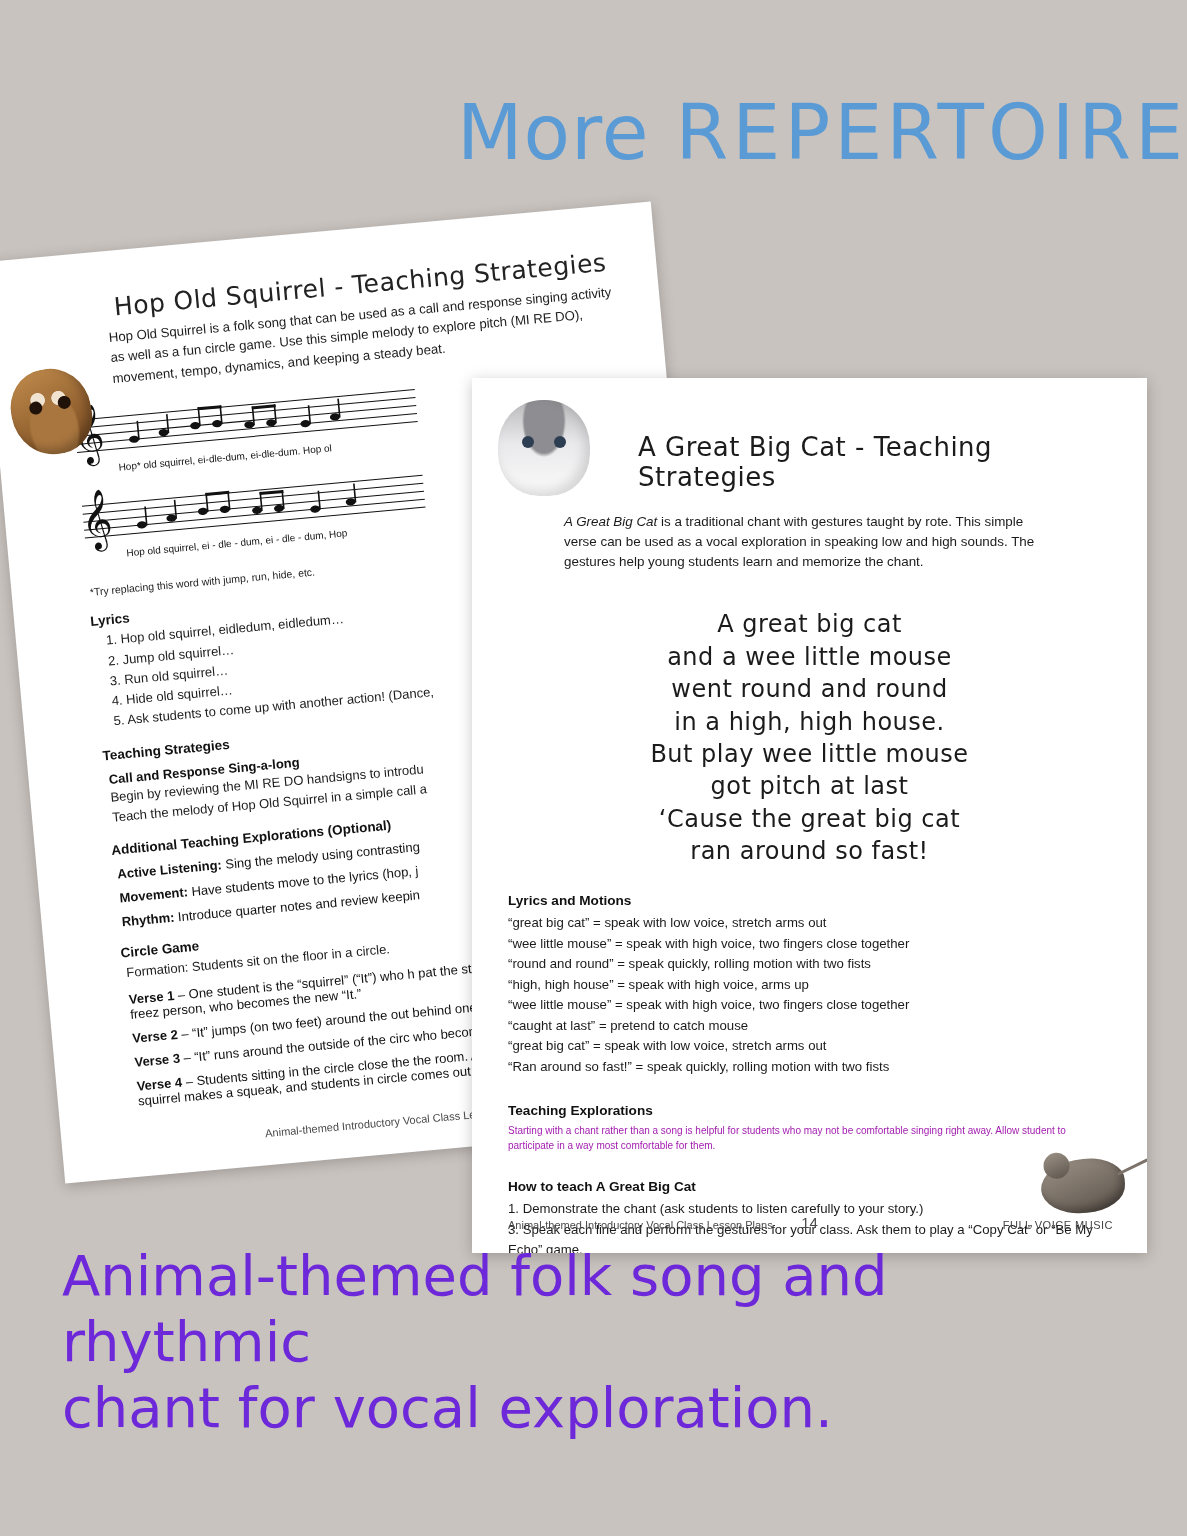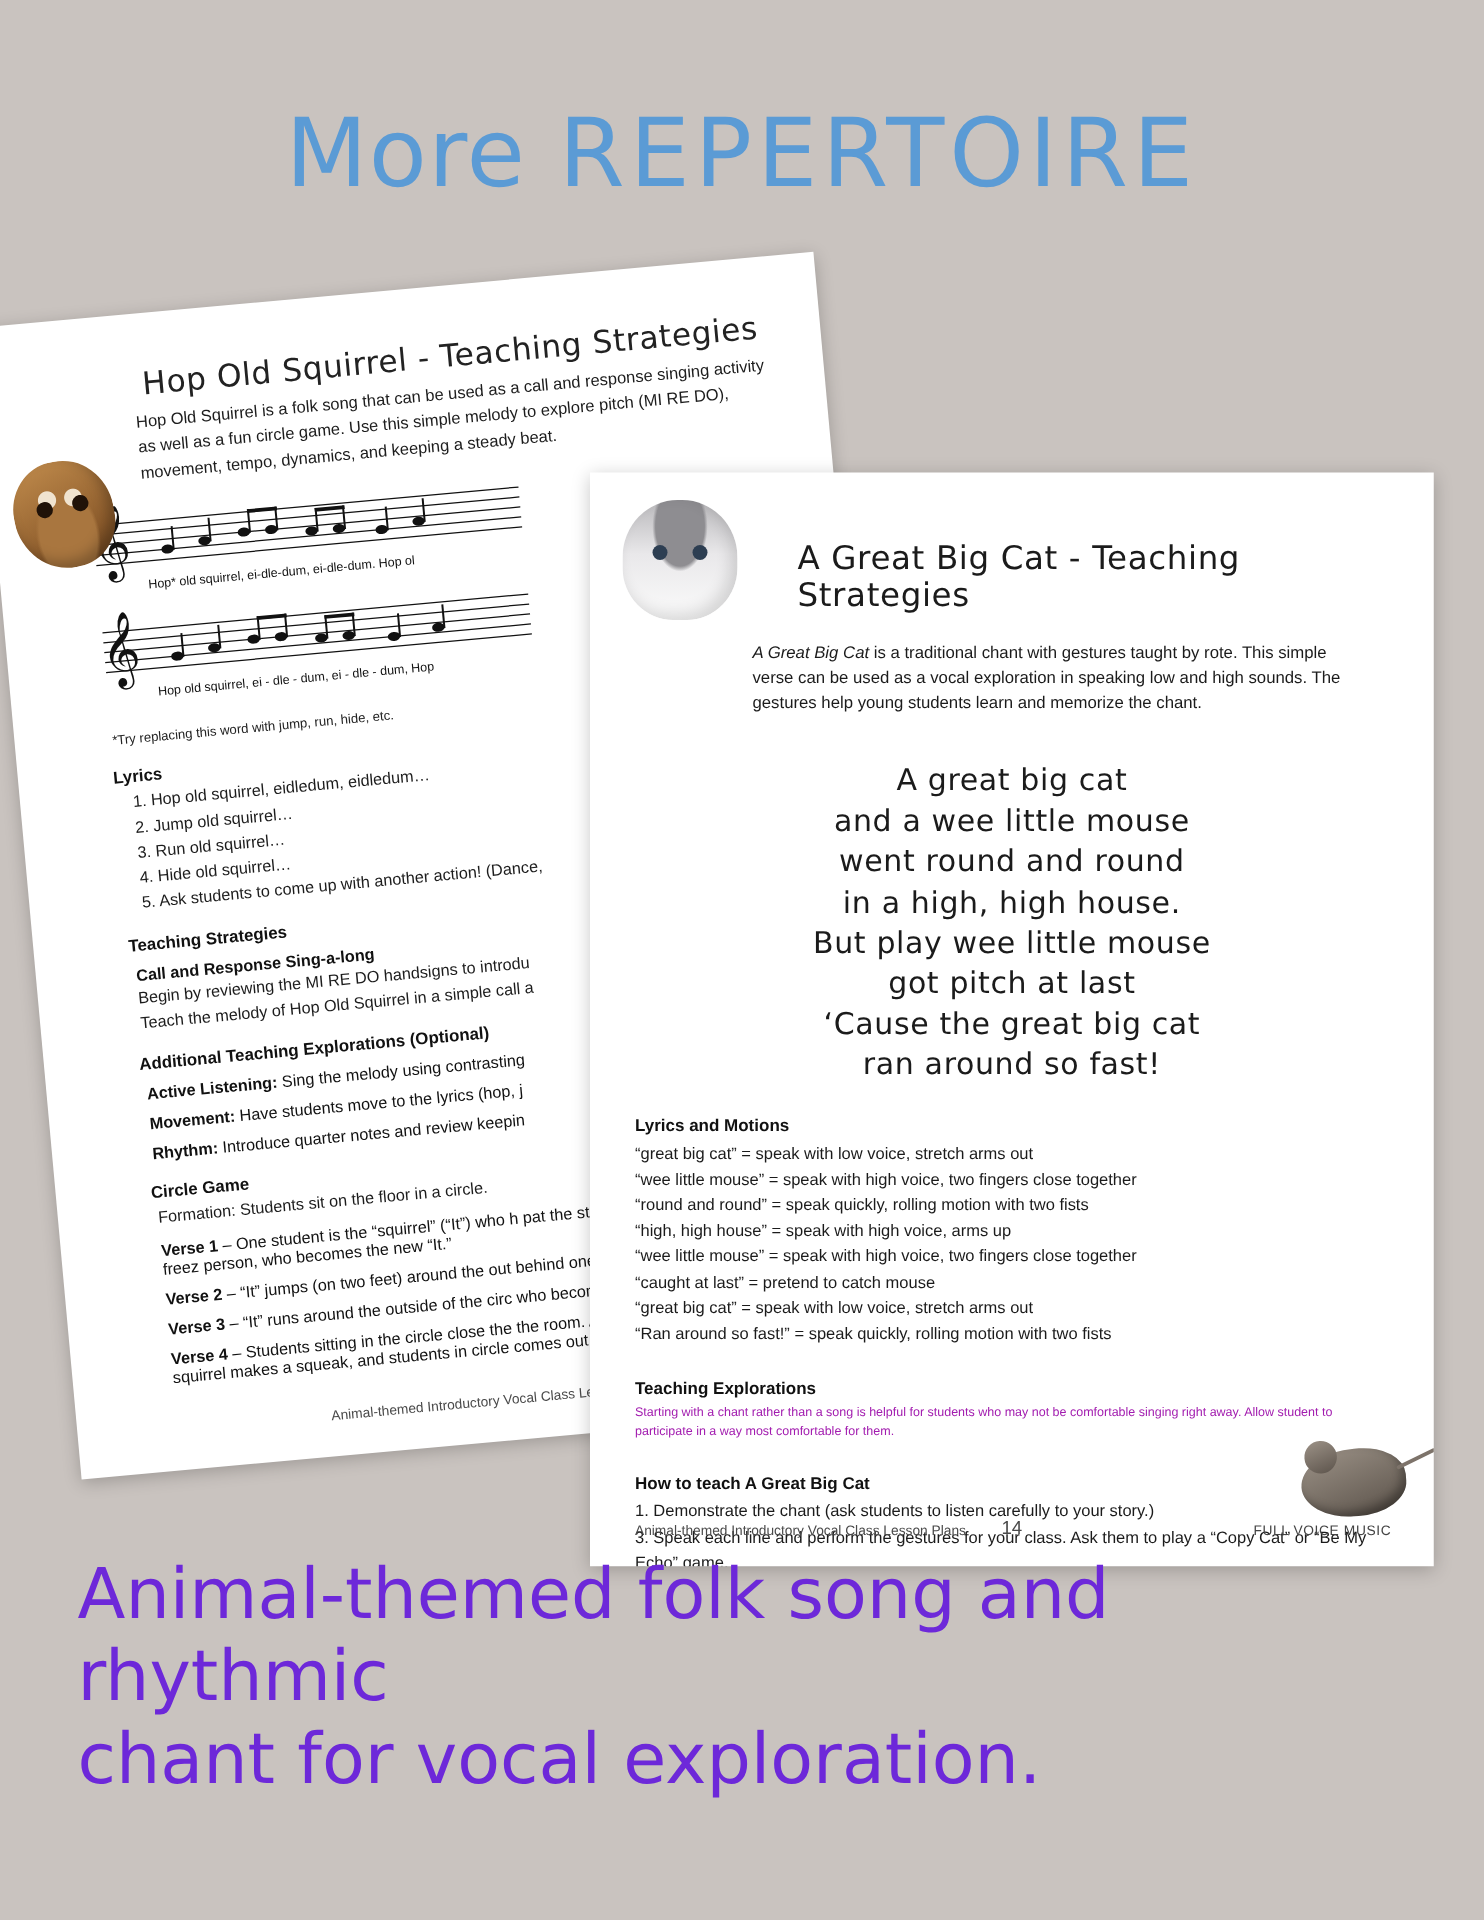--- a/index.html
+++ b/index.html
@@ -11,24 +11,24 @@
     height: 1536px;
     background: #c9c3bf;
     font-family: "Liberation Sans", sans-serif;
     overflow: hidden;
     position: relative;
   }
 
   
   .headline {
     position: absolute;
-    top: 78px;
+    top: 88px;
     left: 0;
     width: 100%;
-    text-align: center;
+    text-align: right;
     color: #5b9bd5;
     font-family: "DejaVu Sans", sans-serif;
     font-size: 76px;
     letter-spacing: 2px;
     font-weight: 400;
     white-space: nowrap;
   }
   .headline .w1 {
     font-style: normal;
     text-transform: none;
@@ -152,21 +152,21 @@
     font-family: "DejaVu Sans", sans-serif;
     font-size: 26px;
     color: #1b1b1b;
     margin: 20px 0 0 130px;
     letter-spacing: 0.5px;
   }
   .r-intro {
     font-size: 13.4px;
     line-height: 1.5;
     color: #1b1b1b;
-    margin: 20px 0 0 94px;
+    margin: 20px 0 0 56px;
     width: 490px;
   }
   .r-chant {
     font-family: "DejaVu Sans", sans-serif;
     font-size: 24px;
     line-height: 1.35;
     color: #1b1b1b;
     text-align: center;
     margin: 36px 0 0 0;
     letter-spacing: 0.5px;

